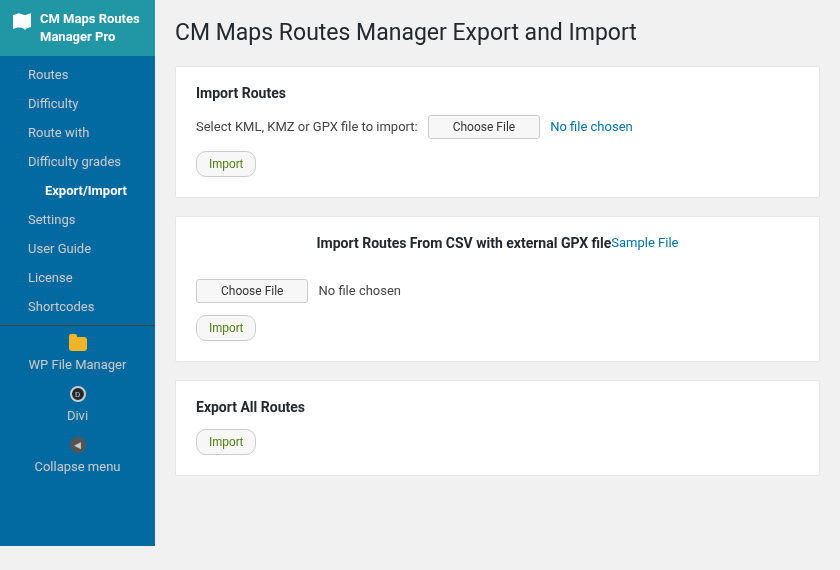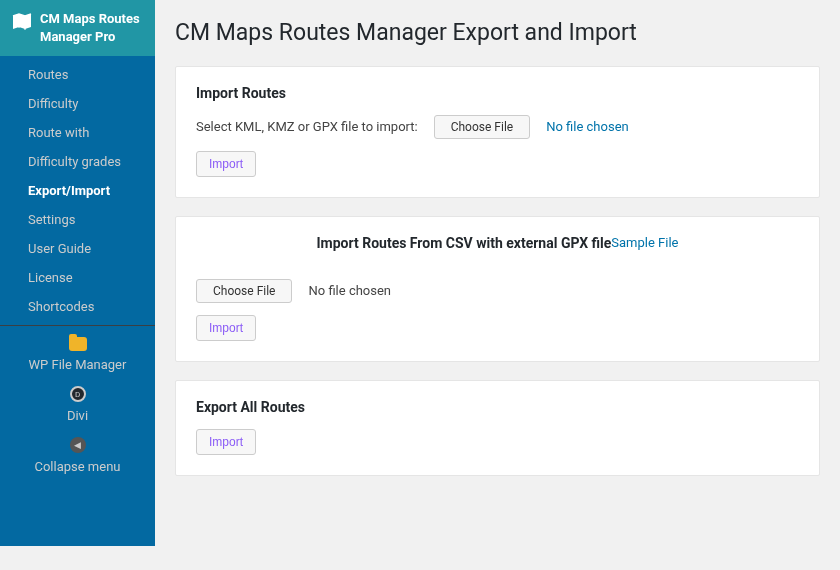--- a/index.html
+++ b/index.html
@@ -39,21 +39,21 @@
       flex: 1;
     }
     .sidebar-nav a {
       display: block;
       padding: 7px 28px;
       color: #ccc;
       text-decoration: none;
       font-size: 13px;
       cursor: pointer;
     }
-    .sidebar-nav a.active { color: #fff; font-weight: bold; }
+    .sidebar-nav a.active { color: #fff; font-weight: bold; text-align: right; }
 
     .sidebar-plugin-item {
       display: flex;
       align-items: center;
       gap: 6px;
       padding: 7px 12px;
       color: #ccc;
       font-size: 13px;
       cursor: pointer;
       flex-direction: column;
@@ -126,21 +126,21 @@
     }
     .card-title {
       font-size: 14px;
       font-weight: bold;
       color: #23282d;
       margin-bottom: 14px;
     }
     .card-row {
       display: flex;
       align-items: center;
-      gap: 16px;
+      gap: 10px;
       margin-bottom: 12px;
       flex-wrap: wrap;
     }
     .card-label {
       color: #444;
       font-size: 13px;
     }
     .card-header-row {
       display: flex;
       justify-content: center;
@@ -149,44 +149,44 @@
     }
     .sample-link {
       color: #0073aa;
       text-decoration: none;
       font-size: 13px;
     }
 
     
     .file-btn {
       display: inline-block;
-      padding: 4px 16px;
+      padding: 4px 24px;
       background: #f7f7f7;
       border: 1px solid #ccc;
       border-radius: 3px;
       font-size: 12px;
       color: #333;
       cursor: pointer;
       white-space: nowrap;
     }
 
     .no-file-text {
       color: #0073aa;
       font-size: 13px;
     }
 
     
     .action-btn {
       display: inline-block;
       padding: 5px 12px;
       background: #f7f7f7;
       border: 1px solid #ccc;
-      border-radius: 3px;
+      border-radius: 10px;
       font-size: 12px;
-      color: #8b5cf6;
+      color: #4d7c0f;
       cursor: pointer;
     }
   </style>
 </head>
 <body>
 
 <aside class="sidebar">
   <div class="sidebar-logo">
     <svg class="sidebar-logo-icon" viewBox="0 0 20 20" fill="white">
       <path d="M1 4l6-2 6 2 6-2v13l-6 2-6-2-6 2V4zm7 0v12m6-10v12"></path>

